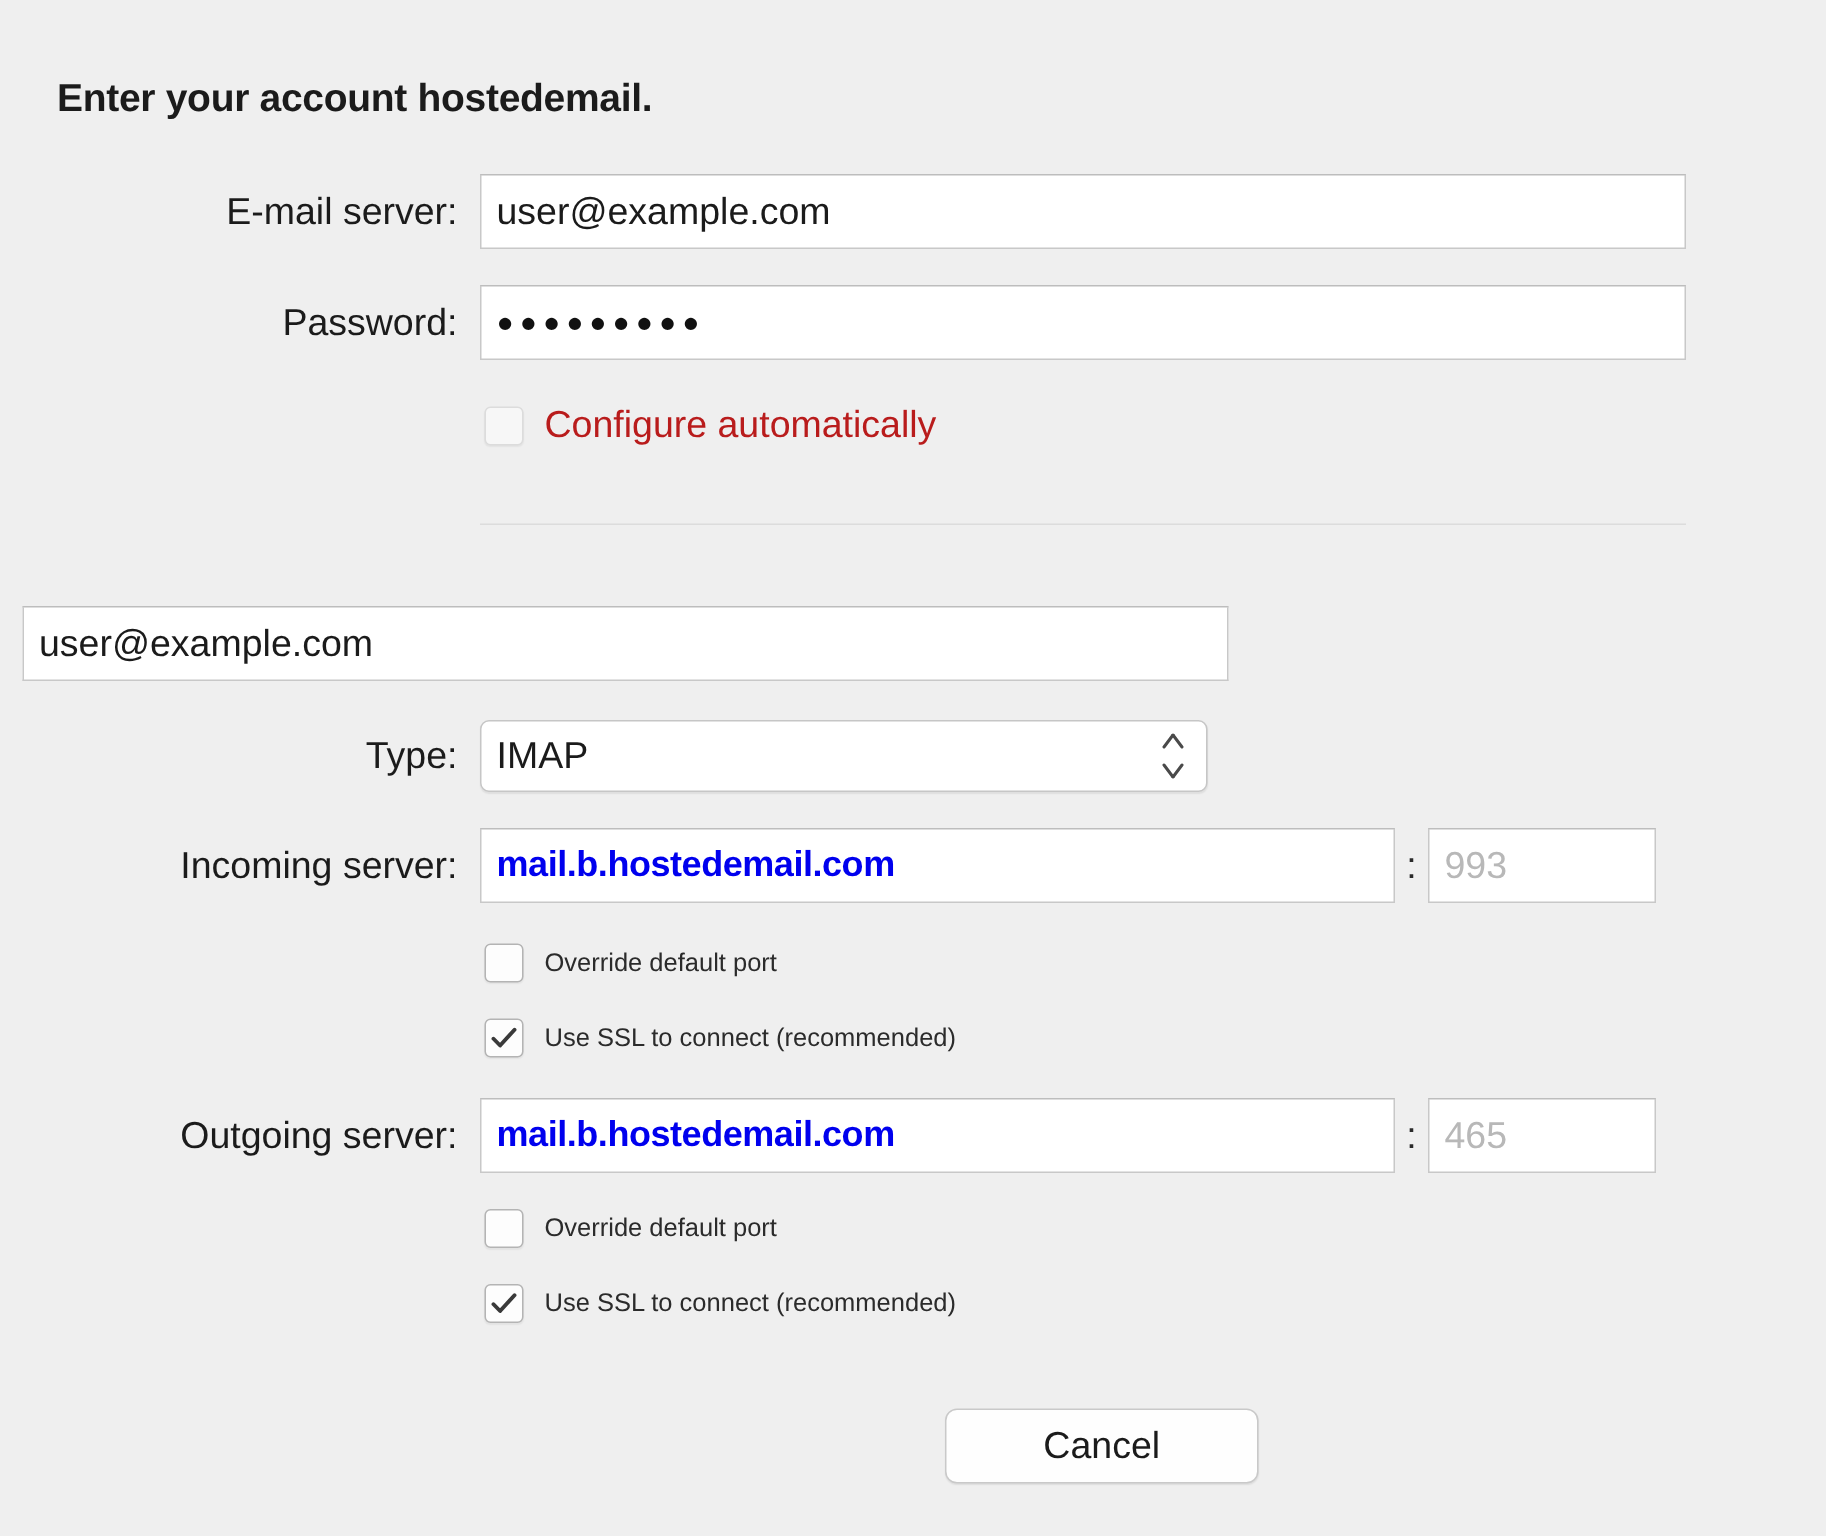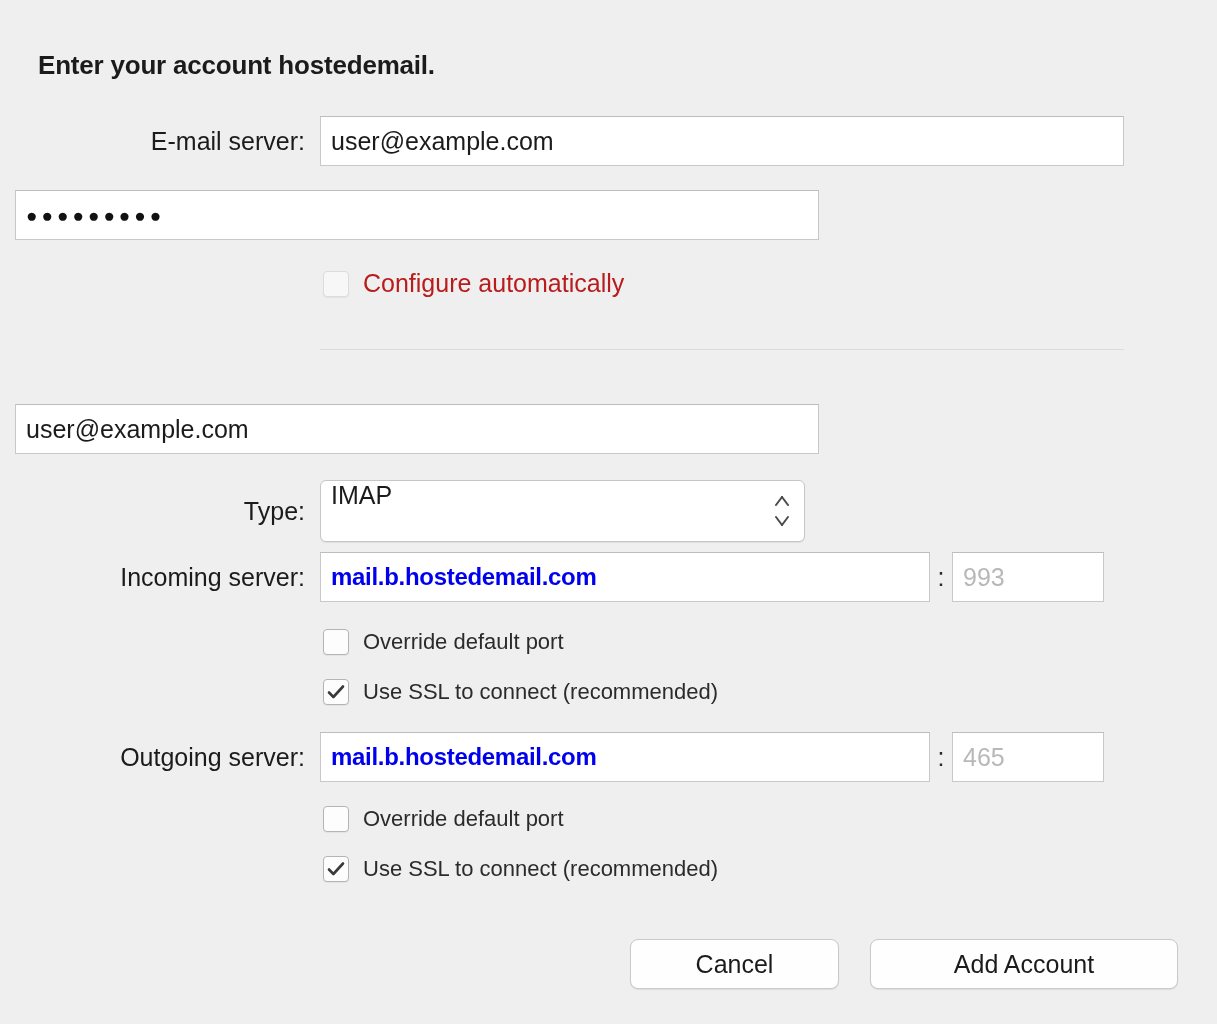--- a/index.html
+++ b/index.html
@@ -91,23 +91,23 @@
     color: #2a2a2a;
   }
 
   
   .popup {
     box-sizing: border-box;
     position: relative;
     background: #ffffff;
     border: 1px solid #c6c6c6;
     border-radius: 6px;
-    height: 62px;
-    display: flex;
-    align-items: flex-start;
+    height: 48px;
+    display: flex;
+    align-items: center;
     padding: 0 10px;
     font-size: 25px;
     color: #1b1b1b;
     margin-left: 15px;
     box-shadow: 0 1px 1px rgba(0,0,0,0.07);
   }
   .stepper {
     position: absolute;
     right: 14px;
     top: 50%;
@@ -140,21 +140,21 @@
     justify-content: center;
     flex: none;
   }
   .checkbox.dim {
     border-color: #dcdcdc;
     background: #f7f7f7;
   }
   .checkbox svg { display: block; }
   .checktext {
     margin-left: 14px;
-    font-size: 22px;
+    font-size: 17px;
     color: #2b2b2b;
     white-space: nowrap;
   }
   .checktext.dim { color: #b91c1c; font-size: 25px; }
 
   
   .separator {
     position: absolute;
     left: 320px;
     top: 349px;
@@ -185,20 +185,21 @@
 <div class="sheet">
 
   <div class="heading">Enter your account hostedemail.</div>
 
   <div class="row" style="top:116px; width:1124px;">
     <div class="label">E-mail server:</div>
     <div class="field" style="width:804px;" title="E-mail address">user@example.com</div>
   </div>
 
   <div class="row" style="top:190px; width:1124px;">
+    <div class="label">Password:</div>
     <div class="field" style="width:804px;" title="Password">
       <span class="dots">●●●●●●●●●</span>
     </div>
   </div>
 
   <div class="checkrow" style="left:323px; top:269px;">
     <span class="checkbox dim"></span>
     <span class="checktext dim">Configure automatically</span>
   </div>
 
@@ -262,15 +263,14 @@
     <span class="checkbox">
       <svg width="18" height="16" viewBox="0 0 18 16" aria-hidden="true">
         <path d="M2 8.5 L6.4 13 L16 2.5" stroke="#3a3a3a" stroke-width="2.6" fill="none" stroke-linecap="round" stroke-linejoin="round"></path>
       </svg>
     </span>
     <span class="checktext">Use SSL to connect (recommended)</span>
   </div>
 
   <div class="btn" style="left:630px; top:939px; width:209px;">Cancel</div>
 
-  <div class="btn" style="left:870px; top:939px; width:308px;">Add Account</div>
 
 </div>
 
 </body></html>

